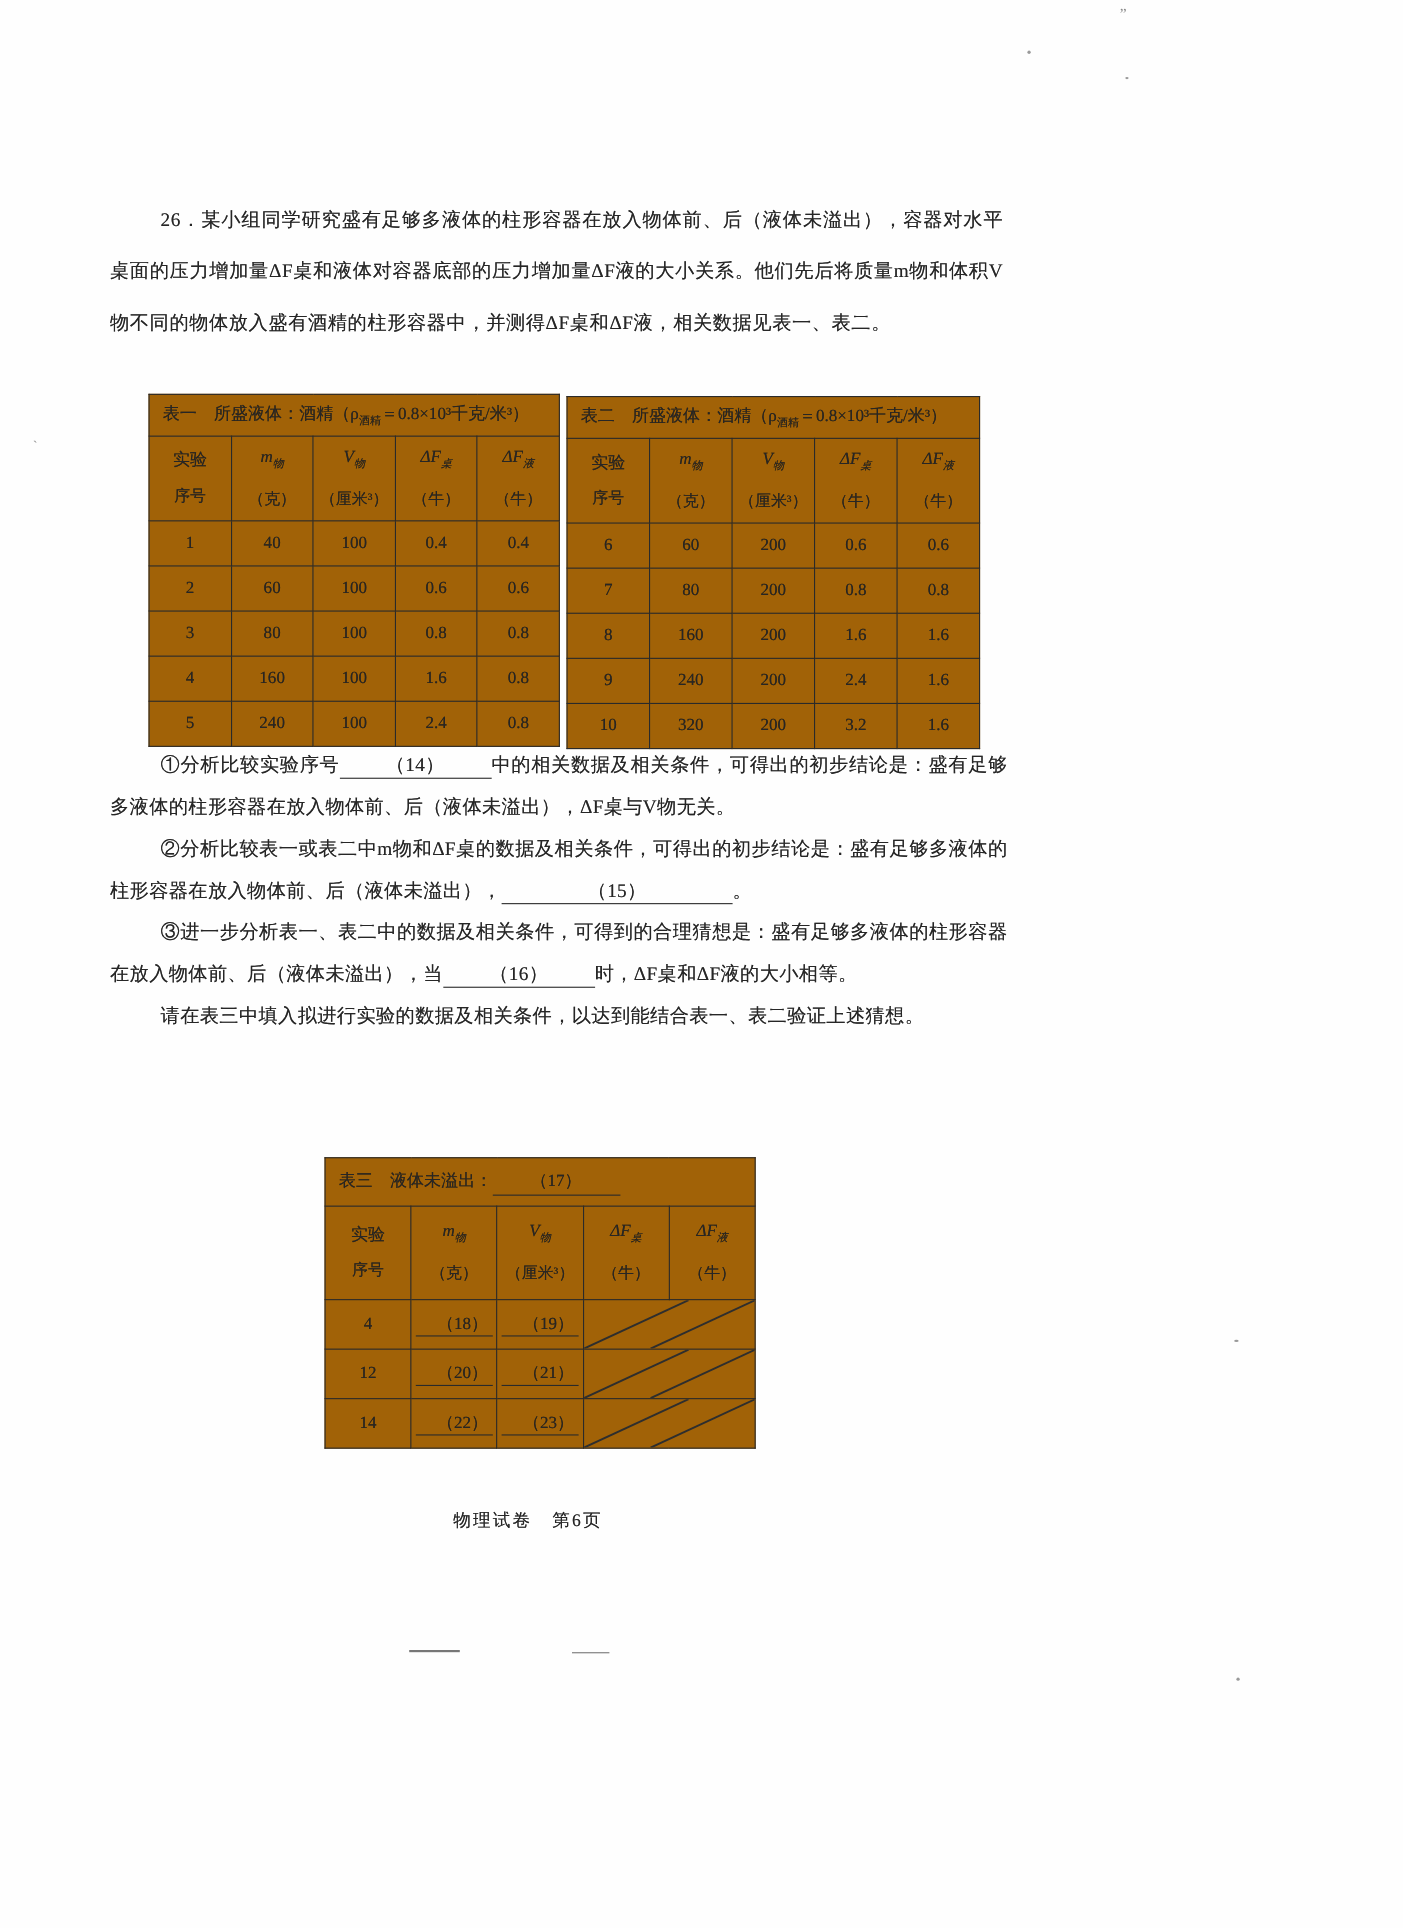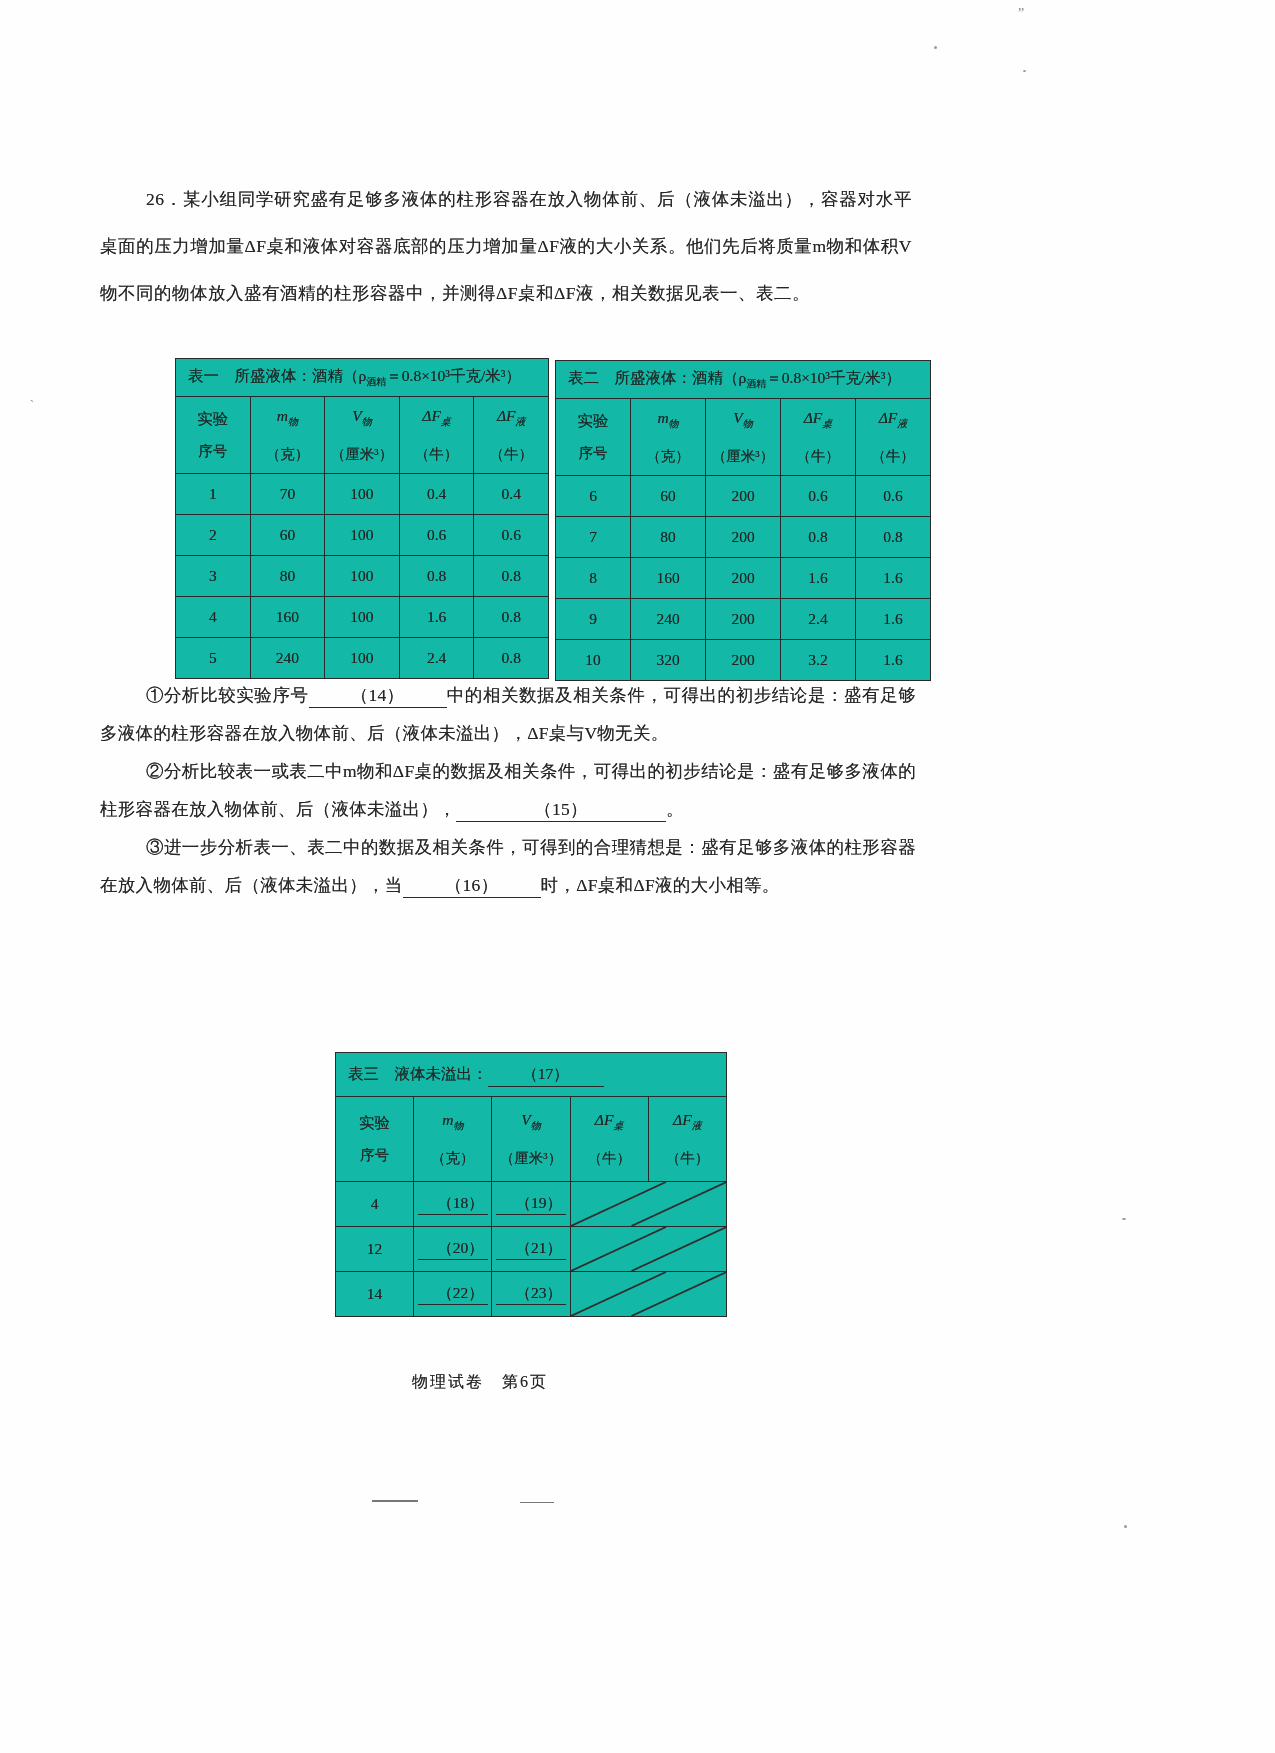--- a/index.html
+++ b/index.html
@@ -15,21 +15,21 @@
   .txt{ text-shadow:0 0 .5px rgba(0,0,0,.55); }
 
   
   .intro{
     position:absolute;left:100px;top:176px;width:812px;
     font-size:17.5px;line-height:47px;text-align:justify;
     text-indent:46px;letter-spacing:.5px;
   }
 
   
-  table.dtable{ border-collapse:collapse; background:#14b8a6; table-layout:fixed;margin-left:40px; }
+  table.dtable{ border-collapse:collapse; background:#a16207; table-layout:fixed; }
   table.dtable, table.dtable td{ border:1.4px solid #2a2a2a; }
   table.dtable td{ text-align:center; font-size:15.5px; padding:0; }
   table.dtable td:not(:first-child){ border-left:1px dashed #4a4a4a; }
   td.t-title{ text-align:left !important; padding:7px 4px 7px 12px !important;
               border-left:1.4px solid #2a2a2a !important; font-size:15.5px; }
   .hcell{ height:76px; vertical-align:middle; }
   .hcell .hl1{ line-height:22px; }
   .hcell .hl2{ line-height:22px; margin-top:10px; font-size:14.5px; }
   .math .hl1{ font-style:italic; }
   .drow td{ height:40px; }
@@ -105,21 +105,21 @@
             <div class="hl1"><span>ΔF</span><sub>桌</sub></div>
             <div class="hl2">（牛）</div>
           </td>
       <td class="hcell math" style="width: 62px;">
             <div class="hl1"><span>ΔF</span><sub>液</sub></div>
             <div class="hl2">（牛）</div>
           </td>
     </tr>
     <tr class="drow">
       <td>1</td>
-          <td>70</td>
+          <td>40</td>
           <td>100</td>
           <td>0.4</td>
           <td>0.4</td>
     </tr>
     <tr class="drow">
       <td>2</td>
           <td>60</td>
           <td>100</td>
           <td>0.6</td>
           <td>0.6</td>
@@ -211,20 +211,21 @@
           <td>3.2</td>
           <td>1.6</td>
     </tr>
   </tbody>
     </table>
 
   <div class="qblock txt">
     <p><span>①分析比较实验序号</span><span class="blank b14">（14）</span><span>中的相关数据及相关条件，可得出的初步结论是：盛有足够多液体的柱形容器在放入物体前、后（液体未溢出），ΔF桌与V物无关。</span></p>
     <p><span>②分析比较表一或表二中m物和ΔF桌的数据及相关条件，可得出的初步结论是：盛有足够多液体的柱形容器在放入物体前、后（液体未溢出），</span><span class="blank b15">（15）</span><span>。</span></p>
     <p><span>③进一步分析表一、表二中的数据及相关条件，可得到的合理猜想是：盛有足够多液体的柱形容器在放入物体前、后（液体未溢出），当</span><span class="blank b16">（16）</span><span>时，ΔF桌和ΔF液的大小相等。</span></p>
+    <p>请在表三中填入拟进行实验的数据及相关条件，以达到能结合表一、表二验证上述猜想。</p>
   </div>
 
   <table class="dtable tbl3 txt">
     <tbody>
         <tr>
       <td class="t-title" colspan="5"><span>表三　液体未溢出：</span><span class="blank b17">（17）</span></td>
     </tr>
     <tr>
       <td class="hcell" style="width: 72px;">
             <div class="hl1">实验</div>

